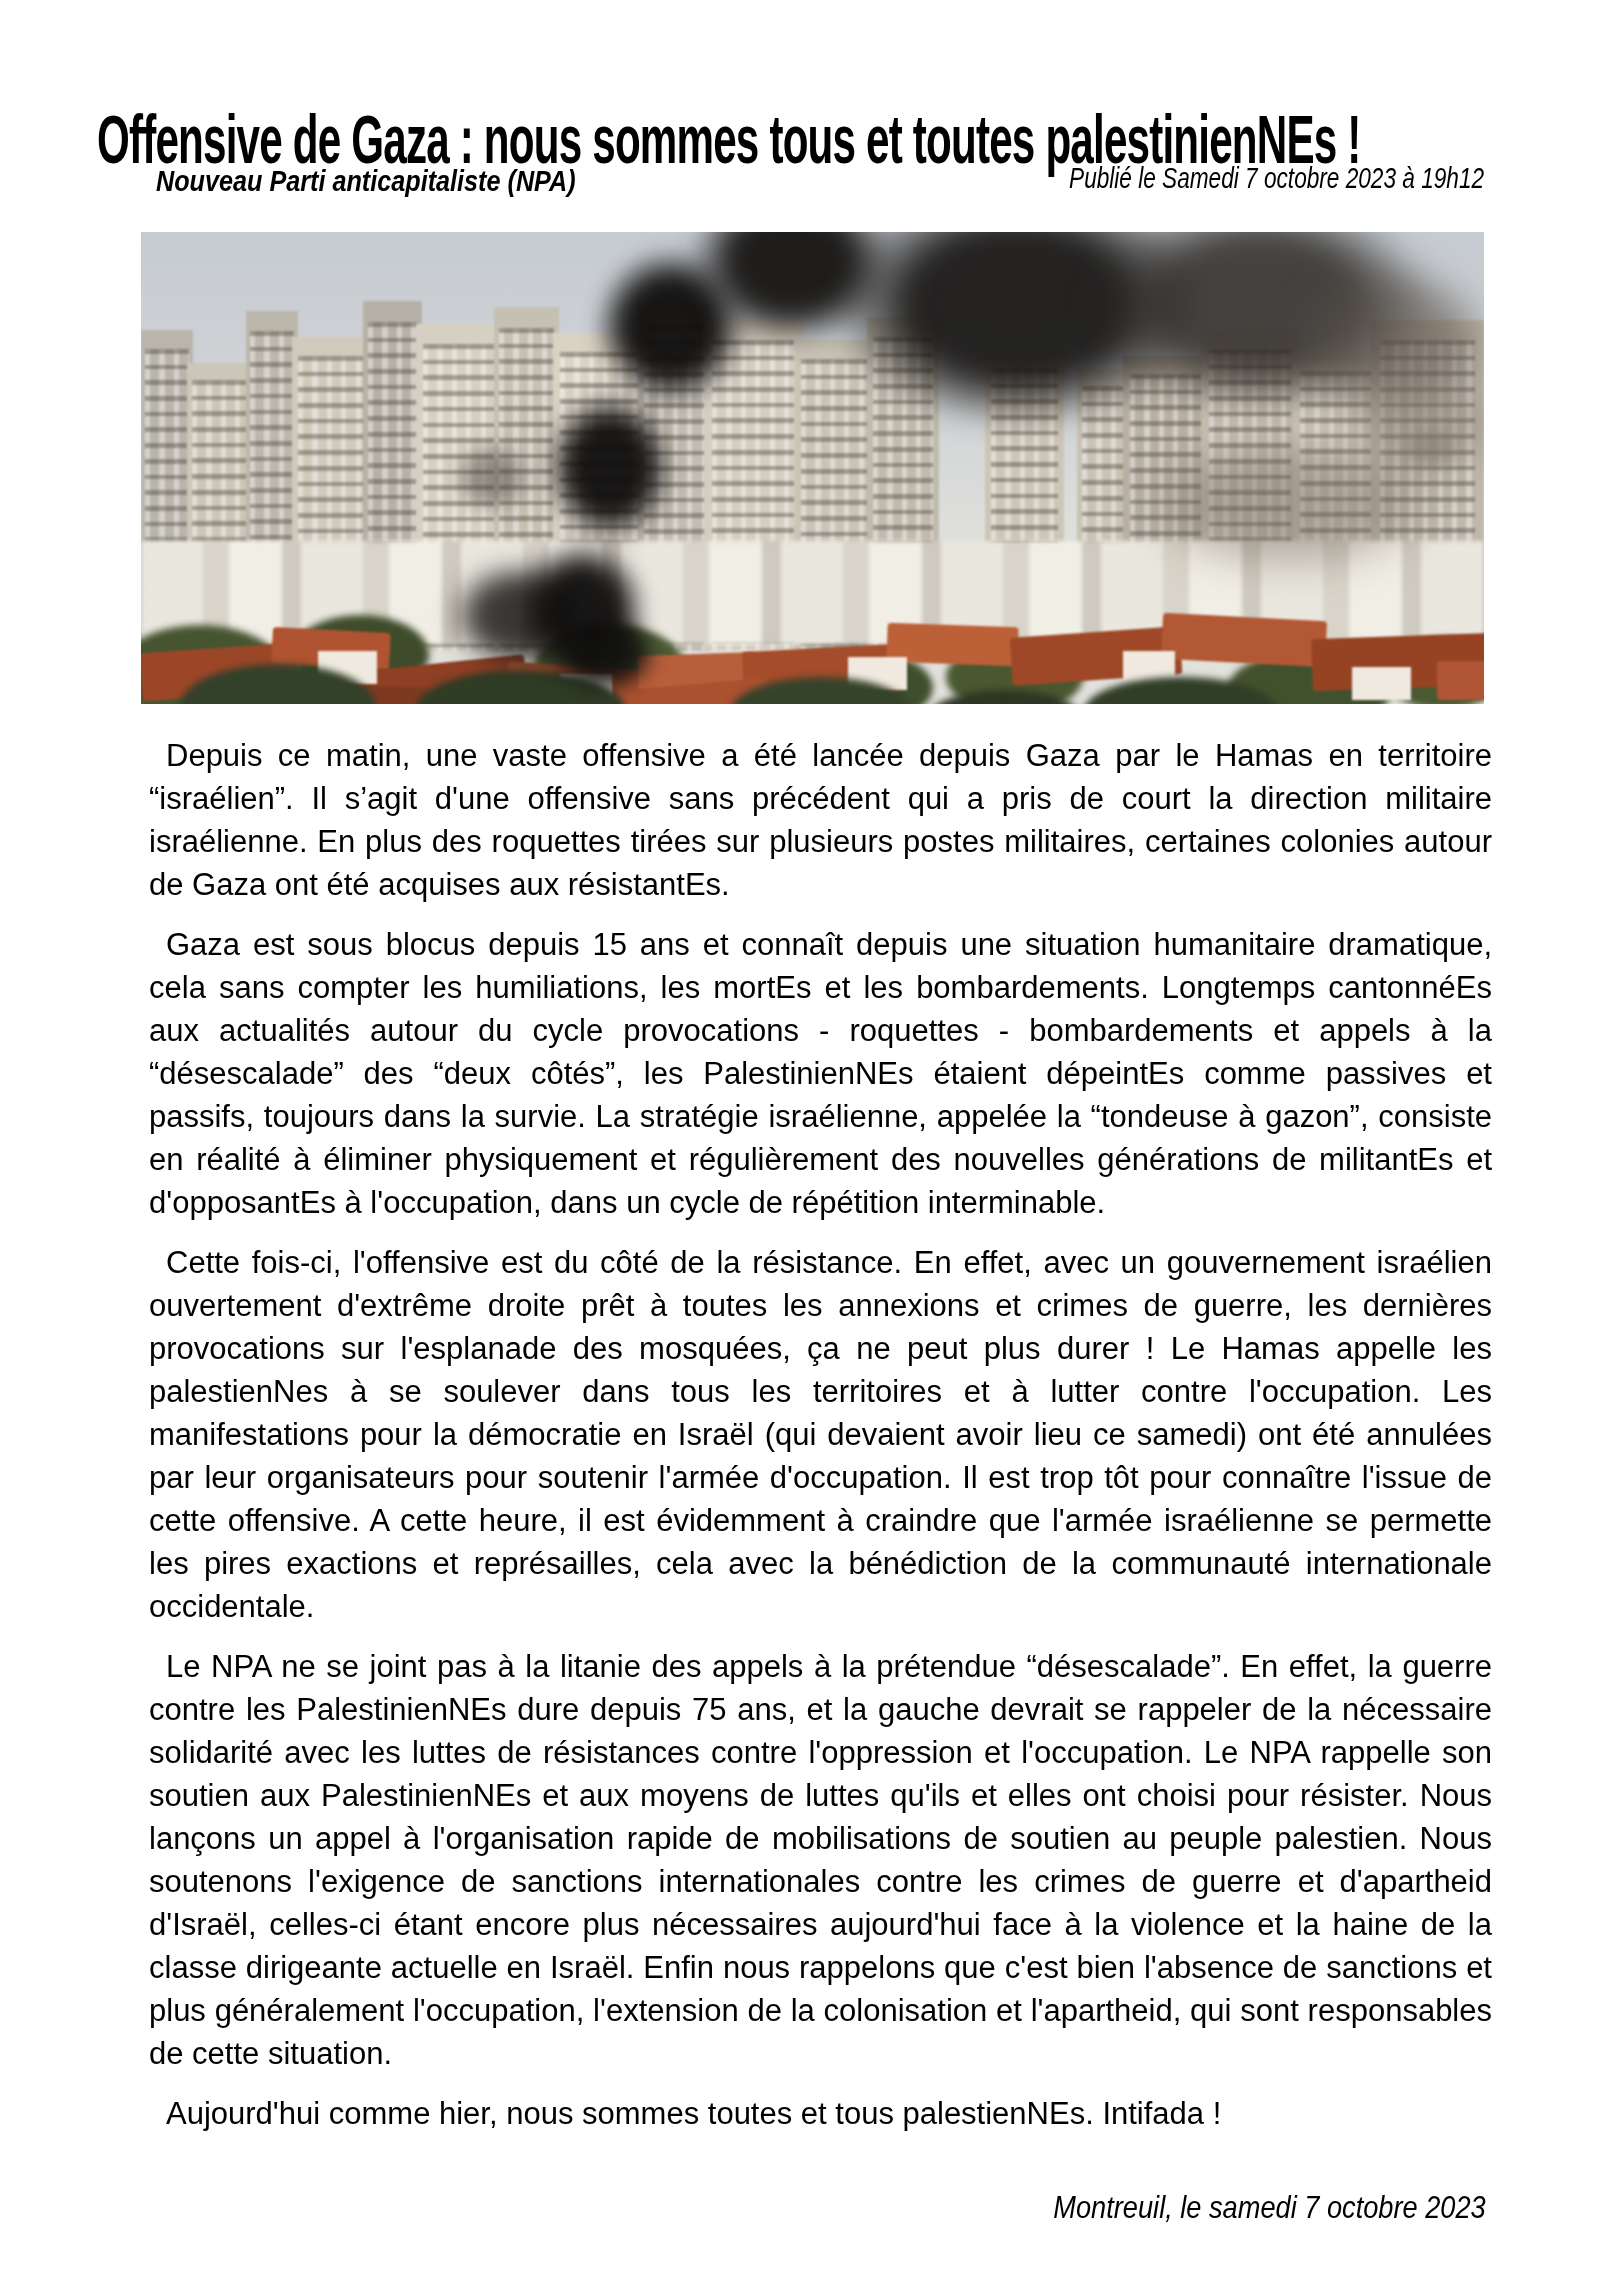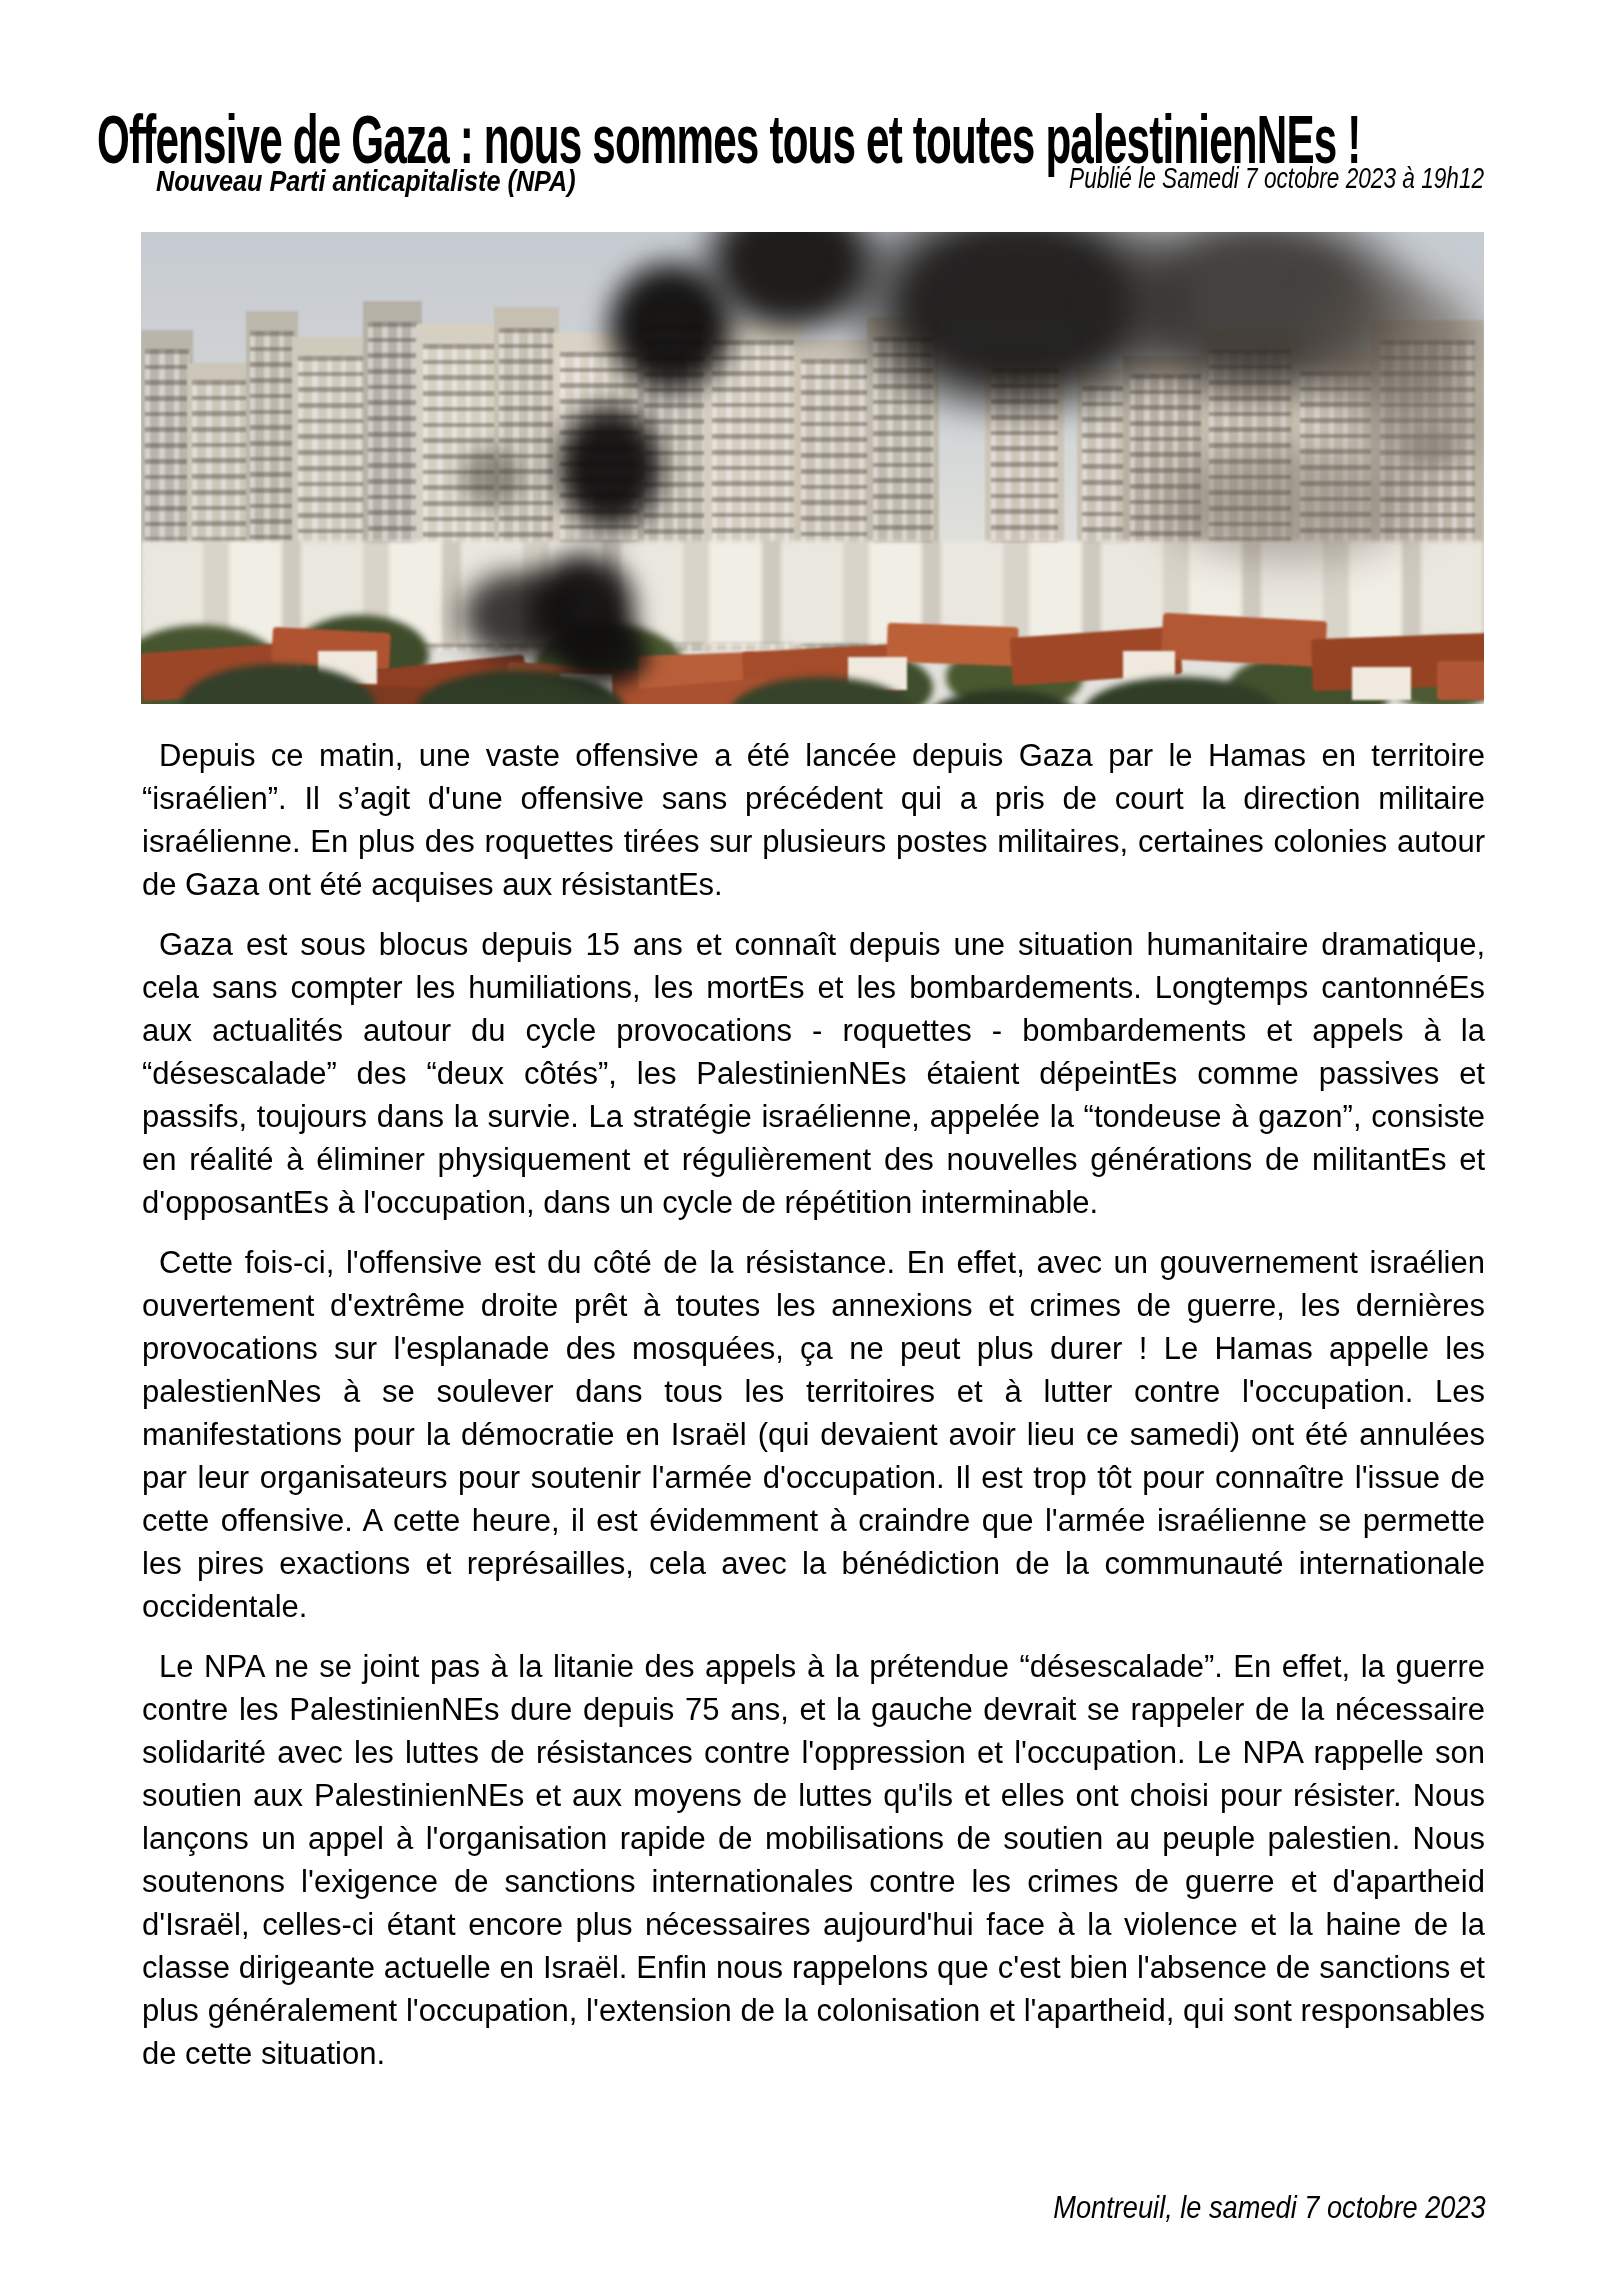--- a/index.html
+++ b/index.html
@@ -51,21 +51,21 @@
     background:repeating-linear-gradient(90deg,
       #eae7df 0 62px, #d8d4c9 62px 88px, #f1eee6 88px 141px, #cfcabf 141px 160px);
   }
   .blob { position:absolute; border-radius:50%; filter:blur(3.9px); }
   .roof { position:absolute; border-radius:3.9px; filter:blur(1.3px); }
   .wall { position:absolute; background:#efe9df; filter:blur(1.3px); }
   .puff { position:absolute; border-radius:50%; }
 
   
   .article-body {
-    position:absolute; left:142px; top:734px; width:1343px;
+    position:absolute; left:149px; top:734px; width:1343px;
     font-size:31px; line-height:43px; text-align:justify;
   }
   .article-body p { margin:0 0 17px 0; text-indent:17px; }
 
   .dateline {
     position:absolute; right:137px; top:2189px;
     font-size:32px; font-style:italic;
     white-space:nowrap;
     transform:scaleX(0.85); transform-origin:100% 0;
   }
@@ -156,18 +156,19 @@
         <div class="puff" style="left: 1112px; top: 0px; width: 281px; height: 222px; background: radial-gradient(closest-side, rgba(88, 80, 72, 0.6) 0%, rgba(88, 80, 72, 0.6) 42%, rgba(0, 0, 0, 0) 74%); filter: blur(15.7px);"></div>
         <div class="puff" style="left: 1171px; top: 111px; width: 222px; height: 164px; background: radial-gradient(closest-side, rgba(130, 121, 111, 0.45) 0%, rgba(130, 121, 111, 0.45) 42%, rgba(0, 0, 0, 0) 74%); filter: blur(14.4px);"></div>
       </div>
   </figure>
 
   <div class="article-body">
     <p>Depuis ce matin, une vaste offensive a été lancée depuis Gaza par le Hamas en territoire “israélien”. Il s’agit d'une offensive sans précédent qui a pris de court la direction militaire israélienne. En plus des roquettes tirées sur plusieurs postes militaires, certaines colonies autour de Gaza ont été acquises aux résistantEs.</p>
     <p>Gaza est sous blocus depuis 15 ans et connaît depuis une situation humanitaire dramatique, cela sans compter les humiliations, les mortEs et les bombardements. Longtemps cantonnéEs aux actualités autour du cycle provocations - roquettes - bombardements et appels à la “désescalade” des “deux côtés”, les PalestinienNEs étaient dépeintEs comme passives et passifs, toujours dans la survie. La stratégie israélienne, appelée la “tondeuse à gazon”, consiste en réalité à éliminer physiquement et régulièrement des nouvelles générations de militantEs et d'opposantEs à l'occupation, dans un cycle de répétition interminable.</p>
     <p>Cette fois-ci, l'offensive est du côté de la résistance. En effet, avec un gouvernement israélien ouvertement d'extrême droite prêt à toutes les annexions et crimes de guerre, les dernières provocations sur l'esplanade des mosquées, ça ne peut plus durer ! Le Hamas appelle les palestienNes à se soulever dans tous les territoires et à lutter contre l'occupation. Les manifestations pour la démocratie en Israël (qui devaient avoir lieu ce samedi) ont été annulées par leur organisateurs pour soutenir l'armée d'occupation. Il est trop tôt pour connaître l'issue de cette offensive. A cette heure, il est évidemment à craindre que l'armée israélienne se permette les pires exactions et représailles, cela avec la bénédiction de la communauté internationale occidentale.</p>
     <p>Le NPA ne se joint pas à la litanie des appels à la prétendue “désescalade”. En effet, la guerre contre les PalestinienNEs dure depuis 75 ans, et la gauche devrait se rappeler de la nécessaire solidarité avec les luttes de résistances contre l'oppression et l'occupation. Le NPA rappelle son soutien aux PalestinienNEs et aux moyens de luttes qu'ils et elles ont choisi pour résister. Nous lançons un appel à l'organisation rapide de mobilisations de soutien au peuple palestien. Nous soutenons l'exigence de sanctions internationales contre les crimes de guerre et d'apartheid d'Israël, celles-ci étant encore plus nécessaires aujourd'hui face à la violence et la haine de la classe dirigeante actuelle en Israël. Enfin nous rappelons que c'est bien l'absence de sanctions et plus généralement l'occupation, l'extension de la colonisation et l'apartheid, qui sont responsables de cette situation.</p>
+    <p>Aujourd'hui comme hier, nous sommes toutes et tous palestienNEs. Intifada !</p>
   </div>
 
   <div class="dateline">Montreuil, le samedi 7 octobre 2023</div>
 
 </div>
 
 
 </body></html>

